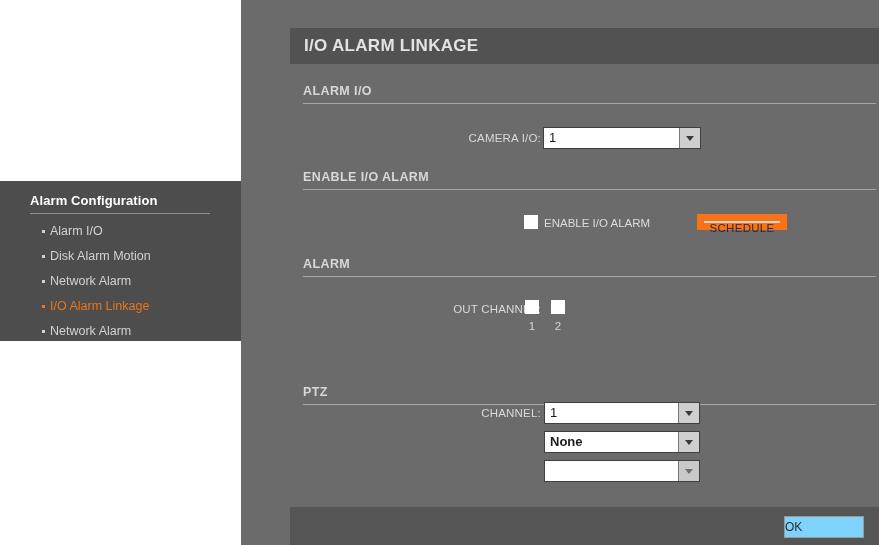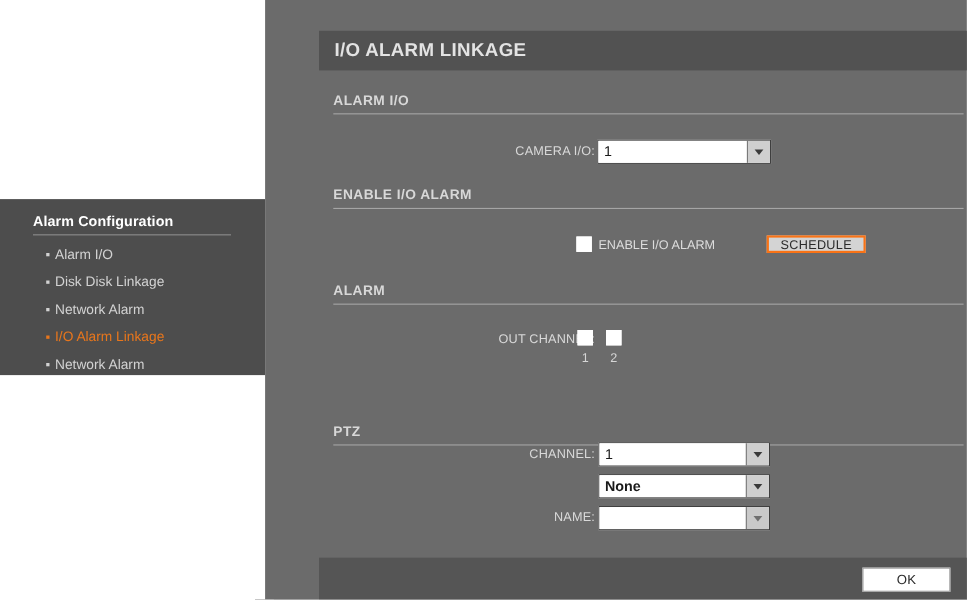--- a/index.html
+++ b/index.html
@@ -16,21 +16,20 @@
   }
 
   
   #left-column {
     position: absolute;
     left: 0;
     top: 0;
     width: 241px;
     height: 545px;
     background: #ffffff;
-    padding-left: 8px;
   }
   #sidebar-panel {
     position: absolute;
     left: 0;
     top: 181px;
     width: 241px;
     height: 160px;
     background: #4d4d4d;
   }
   #sidebar-title {
@@ -208,21 +207,21 @@
     font-size: 11.5px;
     color: #dcdcdc;
     line-height: 14px;
     white-space: nowrap;
   }
 
   .btn {
     position: absolute;
     box-sizing: border-box;
     background: #d4d4d4;
-    border: 2px solid #f97316;
+    border: 7px solid #f97316;
     color: #2b2b2b;
     font-size: 11.5px;
     text-align: center;
     letter-spacing: 0.3px;
     cursor: default;
   }
 
   #footer-bar {
     position: absolute;
     left: 49px;
@@ -231,25 +230,24 @@
     height: 38px;
     background: #555555;
   }
   #ok-button {
     position: absolute;
     left: 494px;
     top: 9px;
     width: 80px;
     height: 22px;
     line-height: 20px;
-    background: #ffffff;
+    background: #7dd3fc;
     border: 1px solid #9a9a9a;
     color: #2b2b2b;
     font-size: 12px;
-    text-align: center;
     box-sizing: border-box;
     cursor: default;
   }
 
   .out-ch-num {
     position: absolute;
     font-size: 11.5px;
     color: #d6d6d6;
     width: 14px;
     text-align: center;
@@ -262,21 +260,21 @@
   <div id="sidebar-panel">
     <div id="sidebar-title">Alarm Configuration</div>
     <div id="sidebar-rule"></div>
     <div id="sidebar-list">
 
       <div class="sidebar-item">
         <span class="bullet"></span><span>Alarm I/O</span>
       </div>
 
       <div class="sidebar-item">
-        <span class="bullet"></span><span>Disk Disk Linkage</span>
+        <span class="bullet"></span><span>Disk Alarm Motion</span>
       </div>
 
       <div class="sidebar-item">
         <span class="bullet"></span><span>Network Alarm</span>
       </div>
 
       <div class="sidebar-item active">
         <span class="bullet"></span><span>I/O Alarm Linkage</span>
       </div>
 
@@ -341,23 +339,20 @@
   <div class="combo" style="left:303px; top:402px; width:156px;">
     <div class="combo-value">1</div>
     <div class="combo-arrow"></div>
   </div>
 
   <div class="combo" style="left:303px; top:431px; width:156px;font-weight:bold;">
     <div class="combo-value">None</div>
     <div class="combo-arrow"></div>
   </div>
 
-  <div class="field-row" style="left:180px; top:460px; width:120px;">
-    <div class="field-label">NAME:</div>
-  </div>
   <div class="combo disabled" style="left:303px; top:460px; width:156px;">
     <div class="combo-value"></div>
     <div class="combo-arrow"></div>
   </div>
 
   <div id="footer-bar">
     <div id="ok-button">OK</div>
   </div>
 
 </div>

